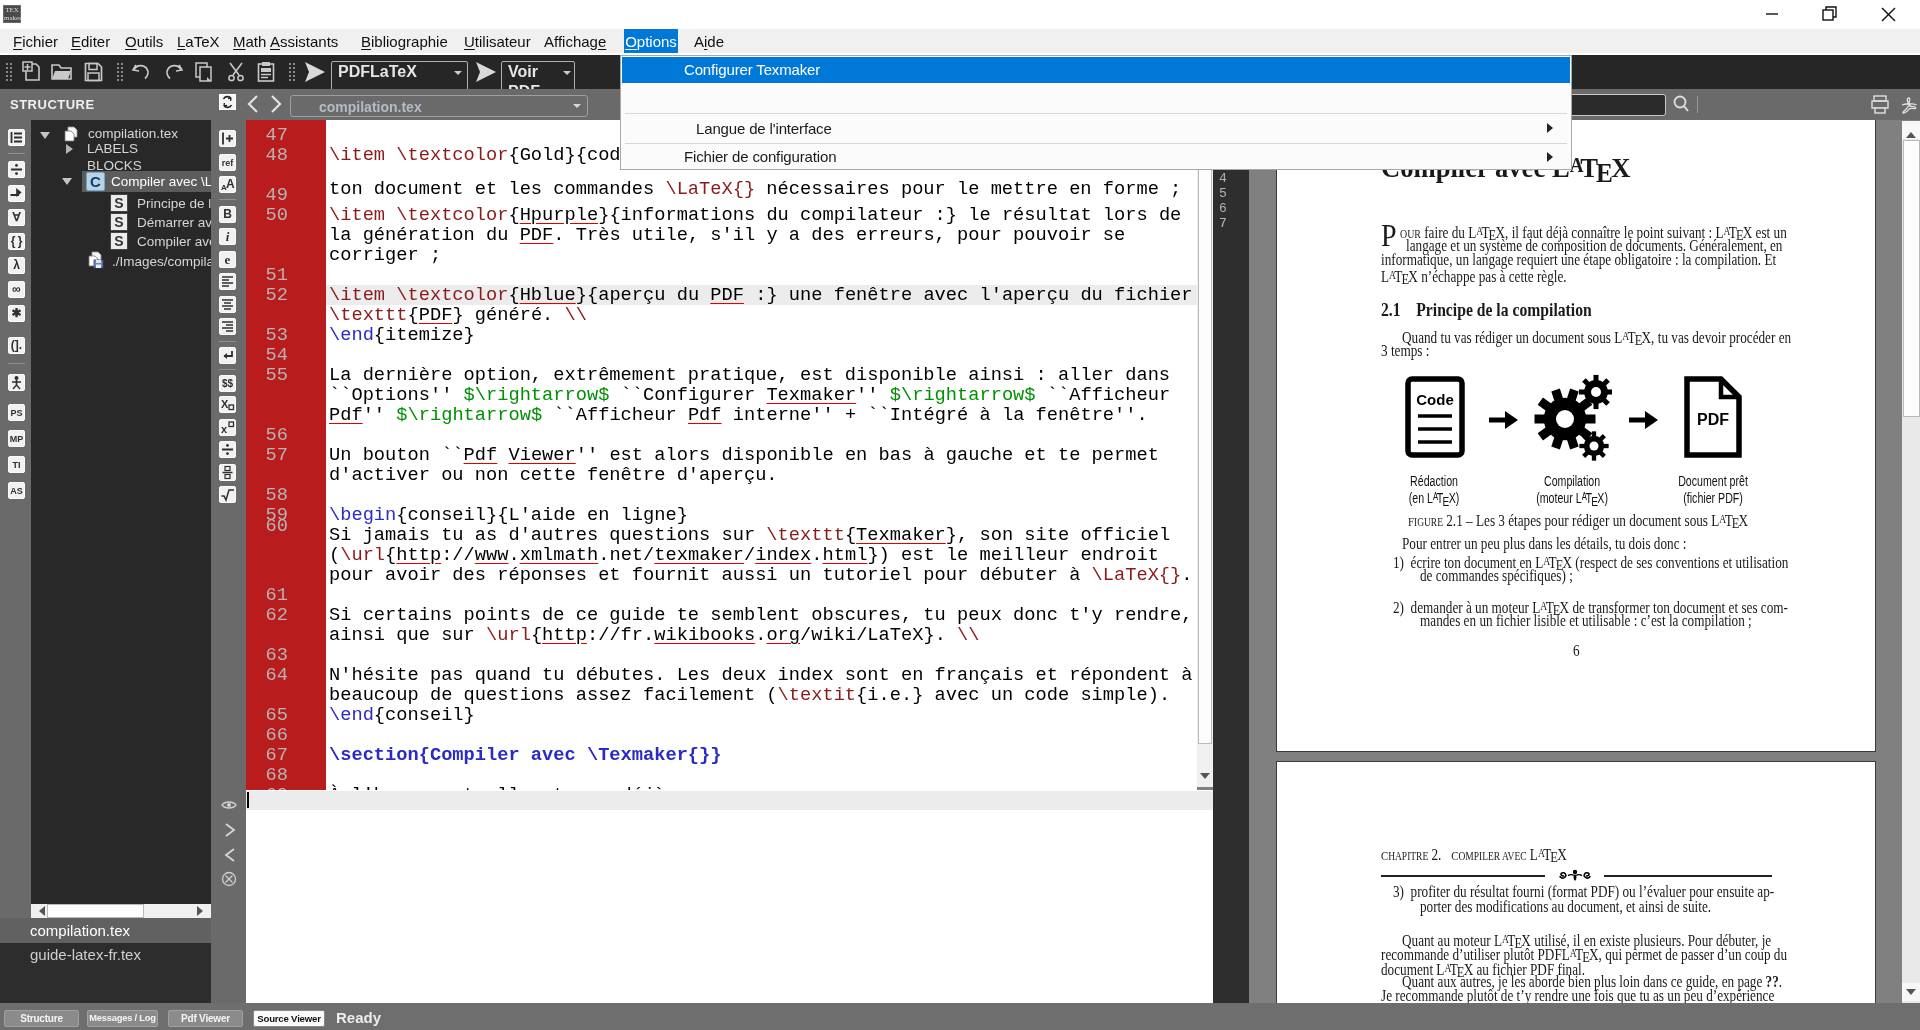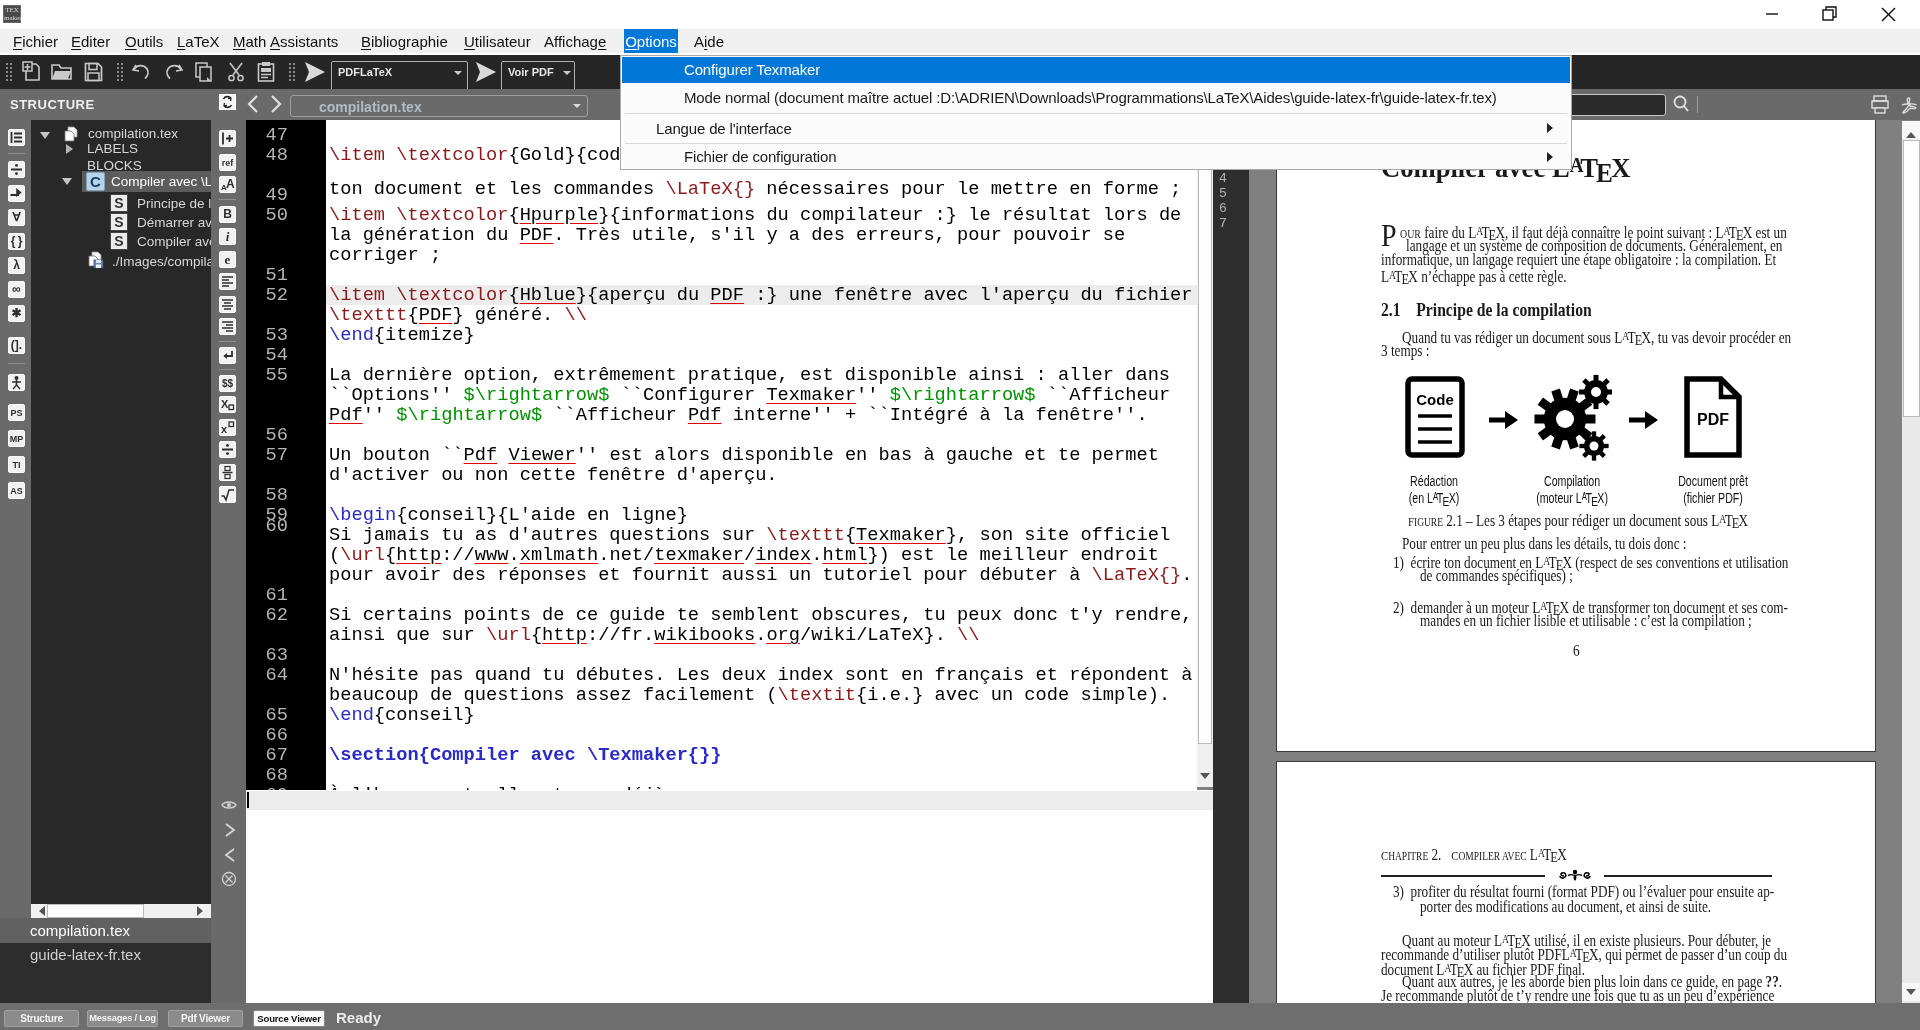--- a/index.html
+++ b/index.html
@@ -16,21 +16,21 @@
 #menubar { left:0; top:29px; width:1920px; height:24px; background:#f0f0f0; font-size:15px; color:#101010; }
 #menubar .mi { position:absolute; top:0; height:26px; line-height:25px; }
 #menubar u { text-decoration:underline; text-underline-offset:2px; }
 
 
 #toolbar { left:0; top:55px; width:1920px; height:34px; background:#262626; }
 .grip { position:absolute; top:7px; width:7px; height:20px;
   background-image:radial-gradient(#8a8a8a 1px, transparent 1.2px);
   background-size:4px 4px; }
 .tbico { position:absolute; top:6px; }
-.tbcombo { position:absolute; top:6px; height:32px; border:1px solid #b0b0b0; border-radius:2px; color:#e6e6e6; font-weight:bold; font-size:11px; line-height:20px; }
+.tbcombo { position:absolute; top:6px; height:32px; border:1px solid #b0b0b0; border-radius:2px; color:#e6e6e6; font-weight:bold; font-size:16px; line-height:20px; }
 .tbcombo .arr { position:absolute; right:5px; top:9px; width:0; height:0; border:4px solid transparent; border-top-color:#cccccc; }
 
 
 #graybar { left:0; top:89px; width:1920px; height:31px; background:#6a6a6a; }
 
 
 #lstrip { left:0; top:120px; width:31px; height:798px; background:#6a6a6a; }
 .sqico { position:absolute; left:8px; width:17px; height:17px; background:#f1f1f1; border:1px solid #fafafa; border-radius:2px; color:#2e2e2e; text-align:center; font-size:12px; line-height:15px; font-weight:bold; overflow:hidden; }
 
 
@@ -40,21 +40,21 @@
 
 #treehsb { left:31px; top:904px; width:180px; height:14px; background:#f0f0f0; }
 
 #files { left:0; top:918px; width:211px; height:85px; background:#2d2d2d; font-size:15px; }
 
 
 #mstrip { left:211px; top:120px; width:35px; height:883px; background:#6a6a6a; }
 .mico { position:absolute; left:8px; width:17px; height:17px; background:#f1f1f1; border:1px solid #fafafa; border-radius:2px; color:#2e2e2e; text-align:center; font-size:11px; line-height:15px; font-weight:bold; overflow:hidden; }
 
 
-#gutter { left:246px; top:120px; width:80px; height:670px; background:#000000; overflow:hidden; }
+#gutter { left:246px; top:120px; width:80px; height:670px; background:#b91c1c; overflow:hidden; }
 .lnum { position:absolute; right:38px; width:40px; text-align:right;
   font-family:"Liberation Mono",monospace; font-size:18.7px; color:#b4b4b4; line-height:20px; }
 #editor { left:326px; top:120px; width:871px; height:670px; background:#ffffff; overflow:hidden; }
 #curline { position:absolute; left:0; top:165px; width:871px; height:20px; background:#ececec; }
 .crow { position:absolute; left:3px; white-space:pre; font-family:"Liberation Mono",monospace; font-size:18.7px; line-height:20px; color:#000; }
 .cmd { color:#8b1a1a; } .kw { color:#2a2ac8; } .mth { color:#009000; }
 .sp { text-decoration:underline; text-decoration-color:#e00000; text-underline-offset:3px; }
 .secline { color:#2a2ac8; font-weight:bold; }
 
 
@@ -564,20 +564,19 @@
   <div id="status" class="abs">
     <div class="sbtn" style="left:4px;width:75px;line-height:15px">Structure</div>
     <div class="sbtn" style="left:87px;width:71px;line-height:15px;font-size:9.3px">Messages / Log</div>
     <div class="sbtn" style="left:168px;width:75px;line-height:15px">Pdf Viewer</div>
     <div class="sbtn" style="left:253px;width:72px;line-height:15px;background:#fafafa;color:#111;border-color:#888;font-size:9.6px">Source Viewer</div>
     <div class="abs" style="left:336px;top:6px;font-size:15px;font-weight:bold;color:#ededed">Ready</div>
   </div>
 
   <div id="dropmenu" class="abs">
     <div class="row" style="top:1px;height:26px;background:#0078d7;color:#fff;line-height:26px"><span style="margin-left:62px">Configurer Texmaker</span></div>
-    <div class="row" style="top:27px;height:30px;line-height:30px"><span style="margin-left:62px">Mode normal (document maître actuel :D:\ADRIEN\Downloads\Programmations\LaTeX\Aides\guide-latex-fr\guide-latex-fr.tex)</span></div>
     <div class="sep" style="top:57px"></div>
-    <div class="row" style="top:58px;height:29px;line-height:29px"><span style="margin-left:34px">Langue de l'interface</span><span class="subarr" style="top:9px"></span></div>
+    <div class="row" style="top:58px;height:29px;line-height:29px"><span style="margin-left:74px">Langue de l'interface</span><span class="subarr" style="top:9px"></span></div>
     <div class="sep" style="top:87px"></div>
     <div class="row" style="top:88px;height:26px;line-height:26px"><span style="margin-left:62px">Fichier de configuration</span><span class="subarr" style="top:8px"></span></div>
   </div>
 
 </div>
 
 </body></html>

